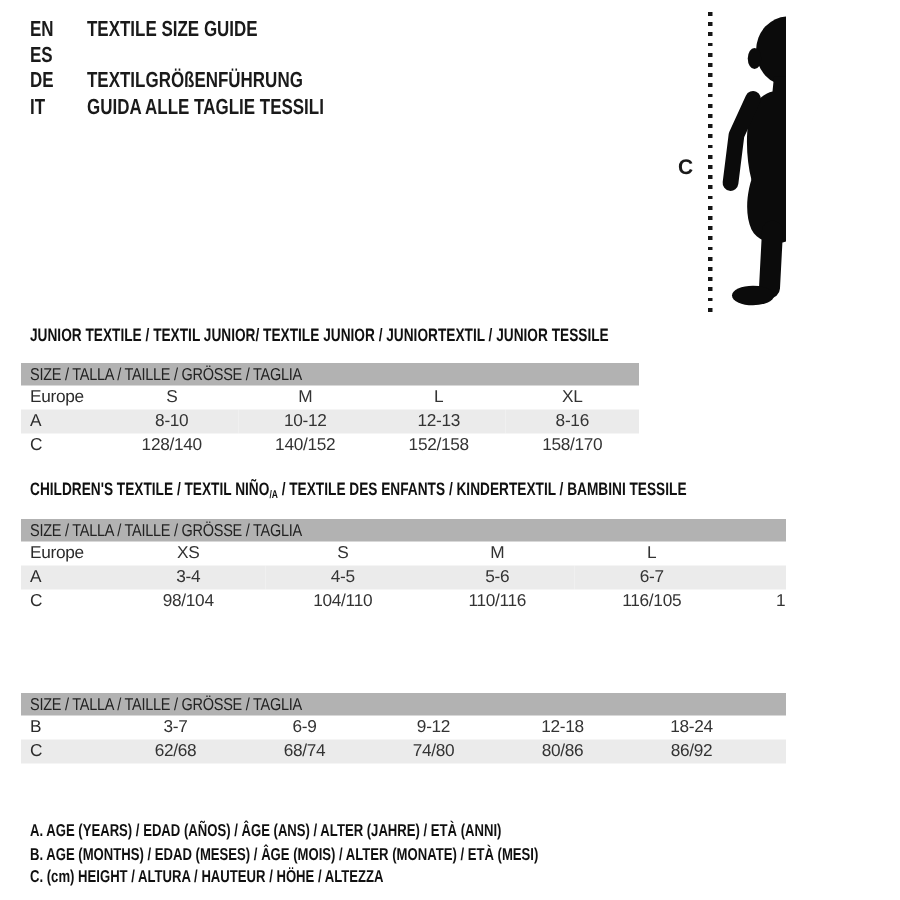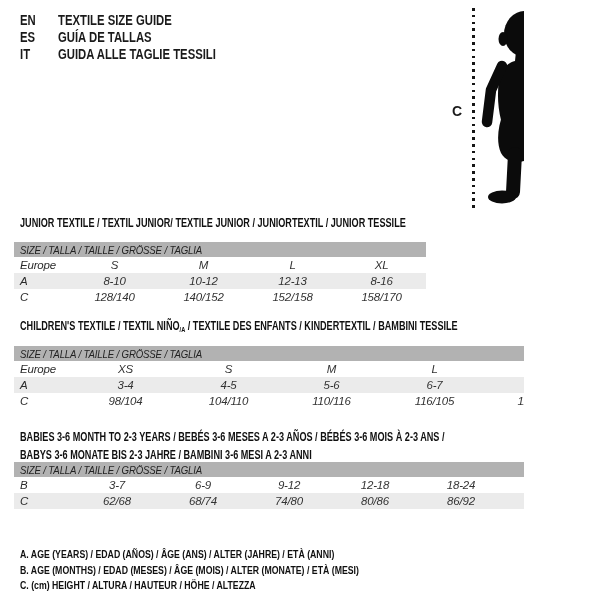--- a/index.html
+++ b/index.html
@@ -35,21 +35,21 @@
   table.size-table {
     position:absolute; left:14px; border-collapse:collapse; table-layout:fixed;
     font-size:11.5px; color:#333; letter-spacing:-0.2px;
   }
   .t1 { width:412px; top:242px; }
   .t2 { width:575px; top:346px; }
   .t3 { width:576px; top:462px; }
   .t1 col.c0 { width:56px; } .t1 col { width:89px; }
   .t2 col.c0 { width:60px; } .t2 col { width:103px; }
   .t3 col.c0 { width:60px; } .t3 col { width:86px; }
-  td { text-align:center; height:16px; padding:0; vertical-align:middle;font-style:italic; }
+  td { text-align:center; height:16px; padding:0; vertical-align:middle; }
   tr.band td { background:#b2b2b2; height:15px; text-align:left; padding-left:6px; color:#222; }
   tr.band td .cond84 { font-size:11.5px; }
   td.lbl { text-align:left; padding-left:6px; color:#2b2b2b; }
   tr.alt td { background:#ebebeb; }
 
   
   .footnotes { position:absolute; left:20px; top:548px; }
   .footnote  { height:15.6px; font-weight:bold; font-size:11.5px; color:#101010; }
 </style>
 </head>
@@ -57,21 +57,24 @@
 
 <div class="canvas">
 
   <div class="lang-list">
     <div class="lang-row">
       <span class="lang-code"><span>EN</span></span>
       <span class="lang-title"><span>TEXTILE SIZE GUIDE</span></span>
     </div>
     <div class="lang-row">
       <span class="lang-code"><span>ES</span></span>
-      <span class="lang-title"><span>GUÍA DE TALLAS</span></span>
+    </div>
+    <div class="lang-row">
+      <span class="lang-code"><span>DE</span></span>
+      <span class="lang-title"><span>TEXTILGRÖßENFÜHRUNG</span></span>
     </div>
     <div class="lang-row">
       <span class="lang-code"><span>IT</span></span>
       <span class="lang-title"><span>GUIDA ALLE TAGLIE TESSILI</span></span>
     </div>
   </div>
 
   <div class="figure">
     <div class="measure-line"></div>
     <span class="fig-label">C</span>
@@ -171,24 +174,20 @@
       <td class="lbl">C</td>
       <td>98/104</td>
       <td>104/110</td>
       <td>110/116</td>
       <td>116/105</td>
       <td>122/128</td>
     </tr>
   </tbody>
     </table>
 
-  <div class="sec-title t3-title" style="top:428px;">
-    <span class="cond">BABIES 3-6 MONTH TO 2-3 YEARS / BEBÉS 3-6 MESES A 2-3 AÑOS / BÉBÉS 3-6 MOIS À 2-3 ANS /</span><br>
-    <span class="cond">BABYS 3-6 MONATE BIS 2-3 JAHRE / BAMBINI 3-6 MESI A 2-3 ANNI</span>
-  </div>
   <table class="size-table t3">
     <colgroup>
         <col class="c0">
         <col>
         <col>
         <col>
         <col>
         <col>
         <col>
       </colgroup>

